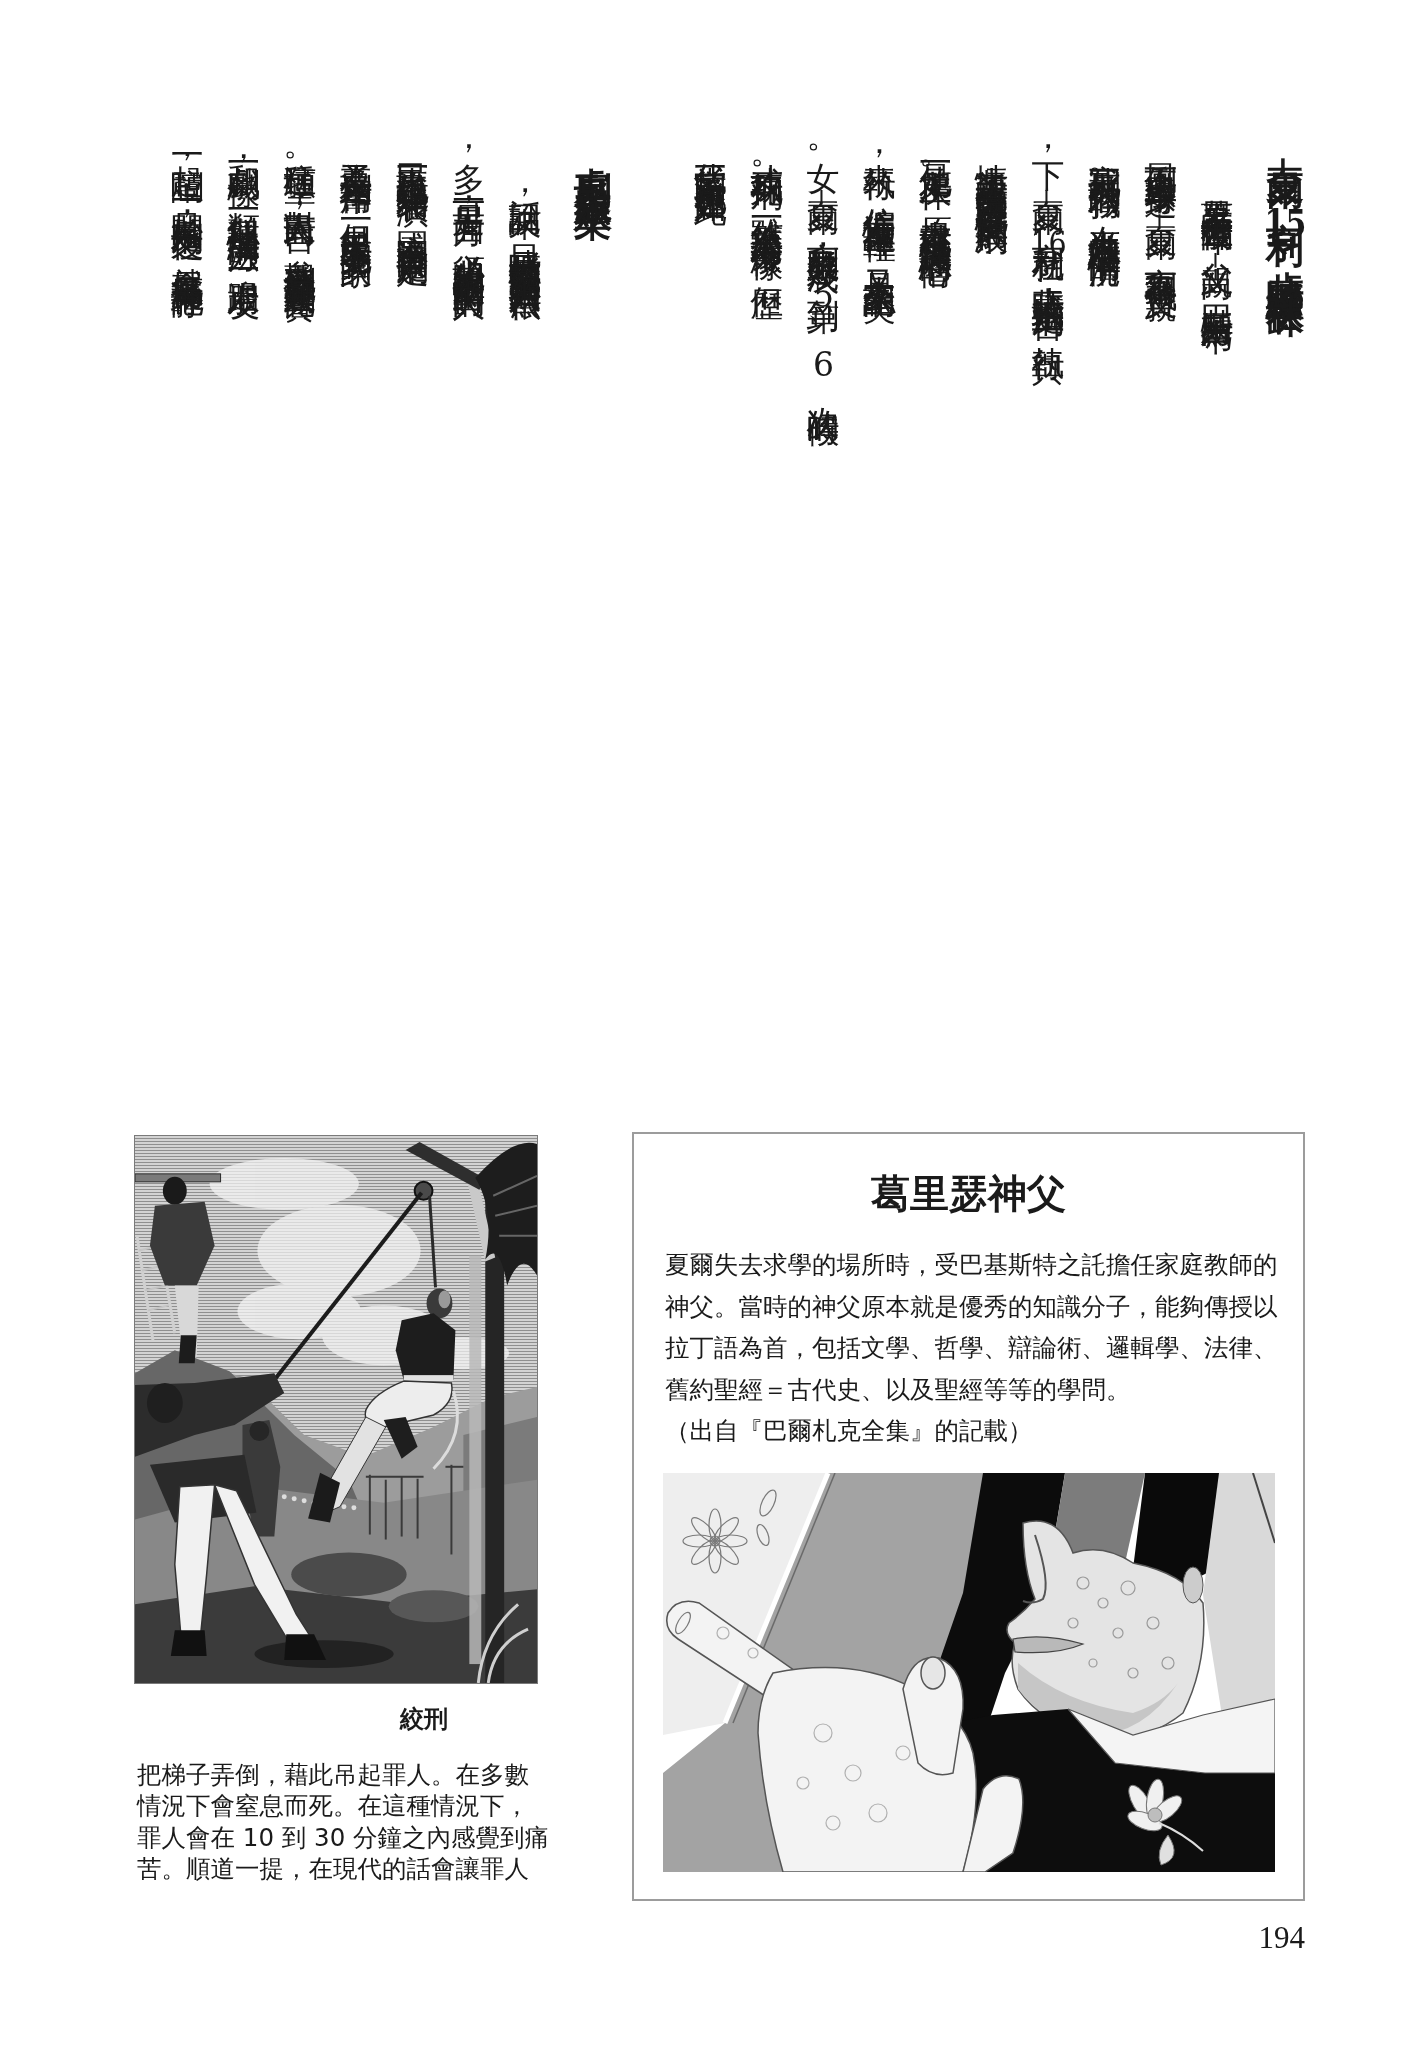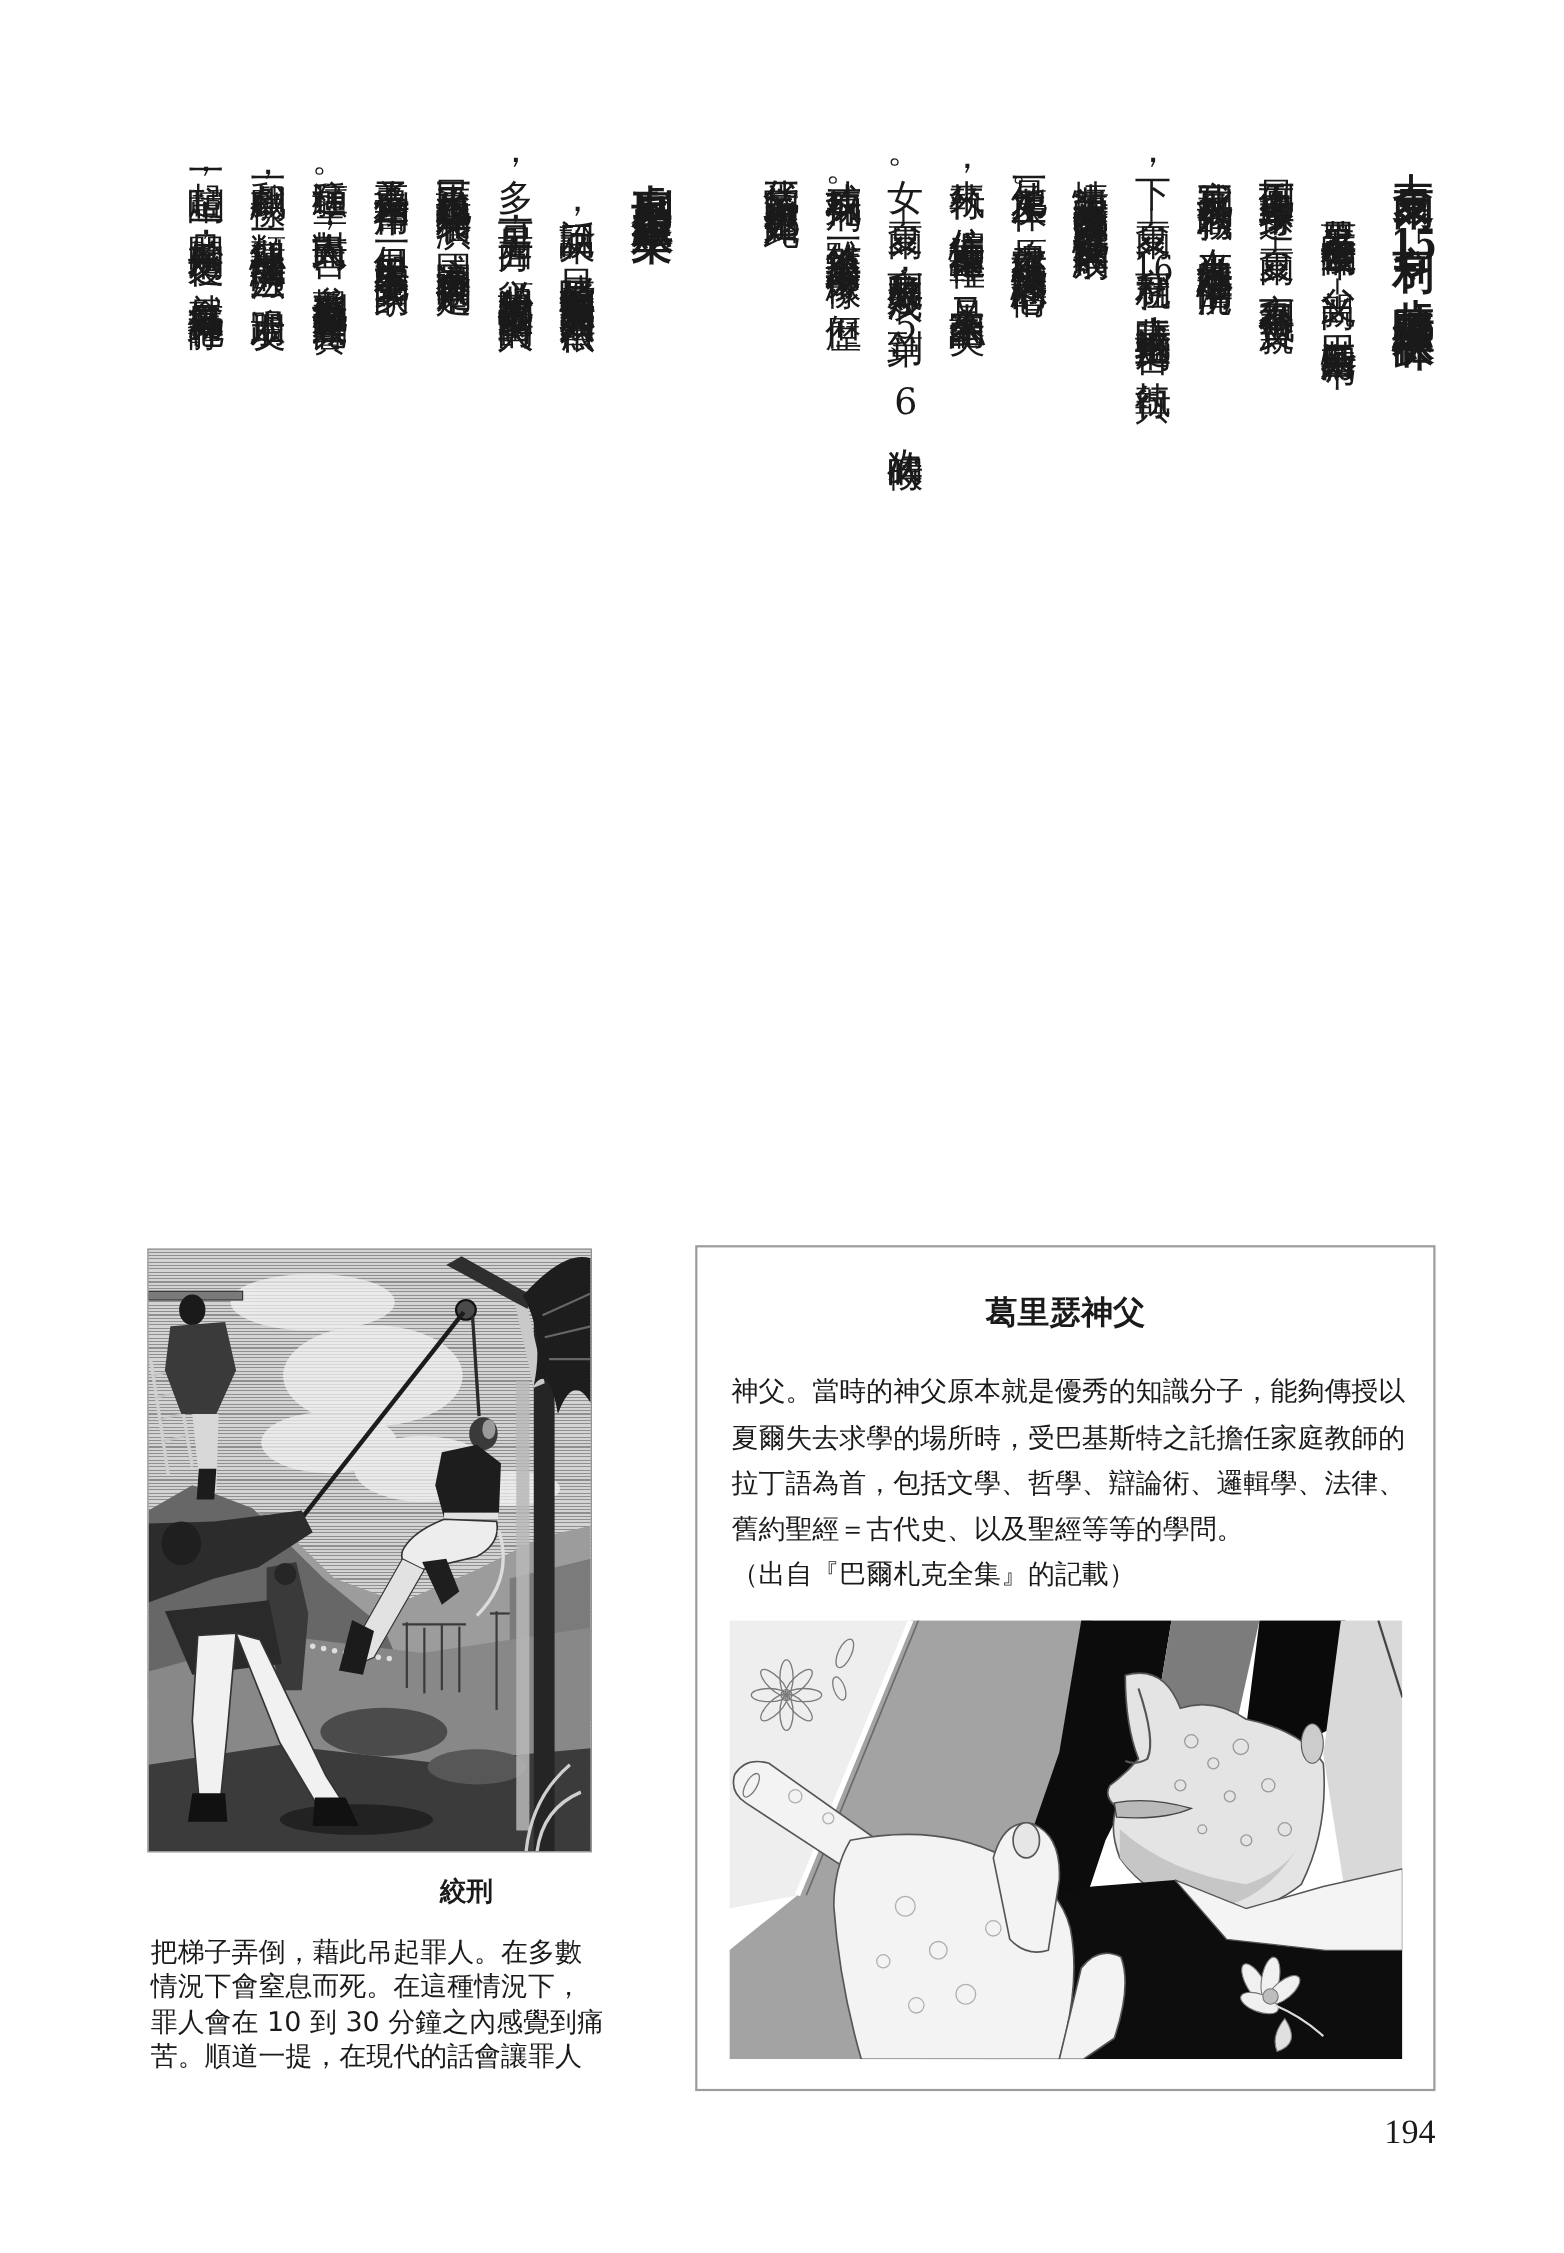--- a/index.html
+++ b/index.html
@@ -53,21 +53,21 @@
   }
 
   
   #sidebar-box{
     position:absolute;left:632px;top:1132px;width:673px;height:769px;
     box-sizing:border-box;border:2px solid var(--box_border);background:#fff;
   }
   .box-title{
     position:absolute;left:0;right:0;top:37px;text-align:center;
     font-family:"DejaVu Serif","Liberation Serif",serif;
-    font-weight:bold;font-size:29px;line-height:44px;
+    font-weight:bold;font-size:39px;line-height:44px;
   }
   .box-body{position:absolute;left:31px;top:110px;}
   .box-body .hline{
     font-family:"DejaVu Sans","Liberation Sans",sans-serif;
     font-size:24.5px;line-height:41.5px;height:41.5px;white-space:nowrap;
   }
   .box-photo{
     position:absolute;left:29px;top:339px;width:612px;height:399px;
     overflow:hidden;background:#fff;
   }
@@ -207,22 +207,22 @@
   <div class="caption-body">
     <div class="hline">把梯子弄倒，藉此吊起罪人。在多數</div>
     <div class="hline">情況下會窒息而死。在這種情況下，</div>
     <div class="hline">罪人會在 10 到 30 分鐘之內感覺到痛</div>
     <div class="hline">苦。順道一提，在現代的話會讓罪人</div>
   </div>
 
   <div id="sidebar-box">
     <div class="box-title">葛里瑟神父</div>
     <div class="box-body">
+      <div class="hline">夏爾失去求學的場所時，受巴基斯特之託擔任家庭教師的</div>
       <div class="hline">神父。當時的神父原本就是優秀的知識分子，能夠傳授以</div>
-      <div class="hline">夏爾失去求學的場所時，受巴基斯特之託擔任家庭教師的</div>
       <div class="hline">拉丁語為首，包括文學、哲學、辯論術、邏輯學、法律、</div>
       <div class="hline">舊約聖經＝古代史、以及聖經等等的學問。</div>
       <div class="hline">（出自『巴爾札克全集』的記載）</div>
     </div>
     <div class="box-photo">
       <svg viewBox="0 0 612 399" preserveAspectRatio="none">
         <rect x="0" y="0" width="612" height="399" fill="#ffffff"></rect>
         <polygon points="0,0 165,0 62,250 0,262" fill="#eeeeee"></polygon>
         <polygon points="165,0 330,0 300,180 220,399 0,399 0,300 62,250" fill="#a3a3a3"></polygon>
         <line x1="165" y1="0" x2="62" y2="250" stroke="#ffffff" stroke-width="5"></line>

